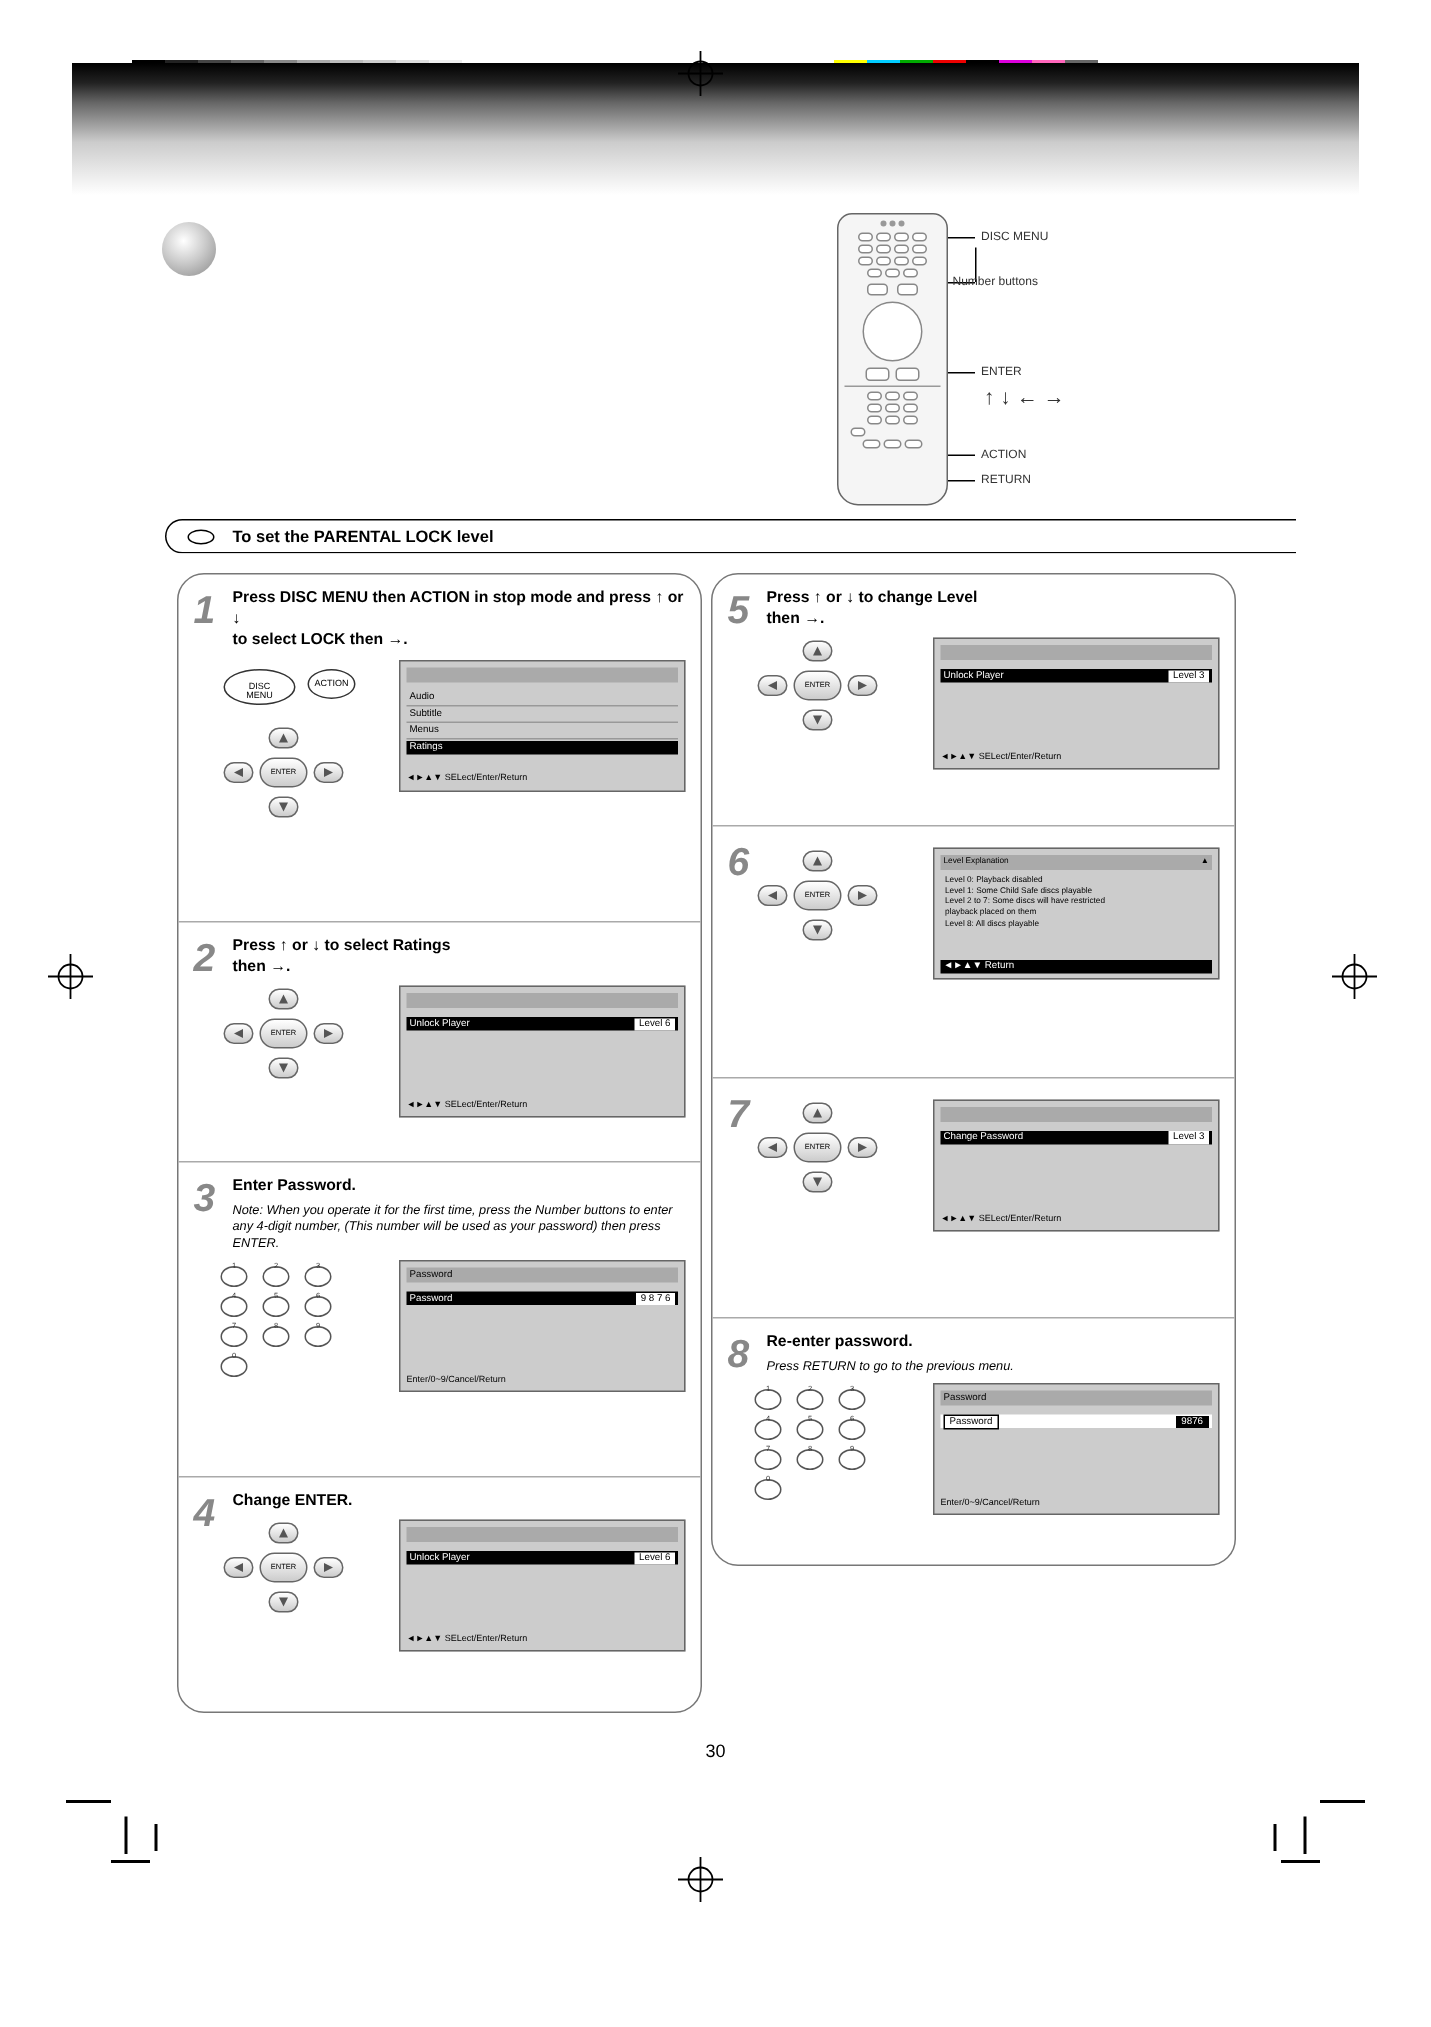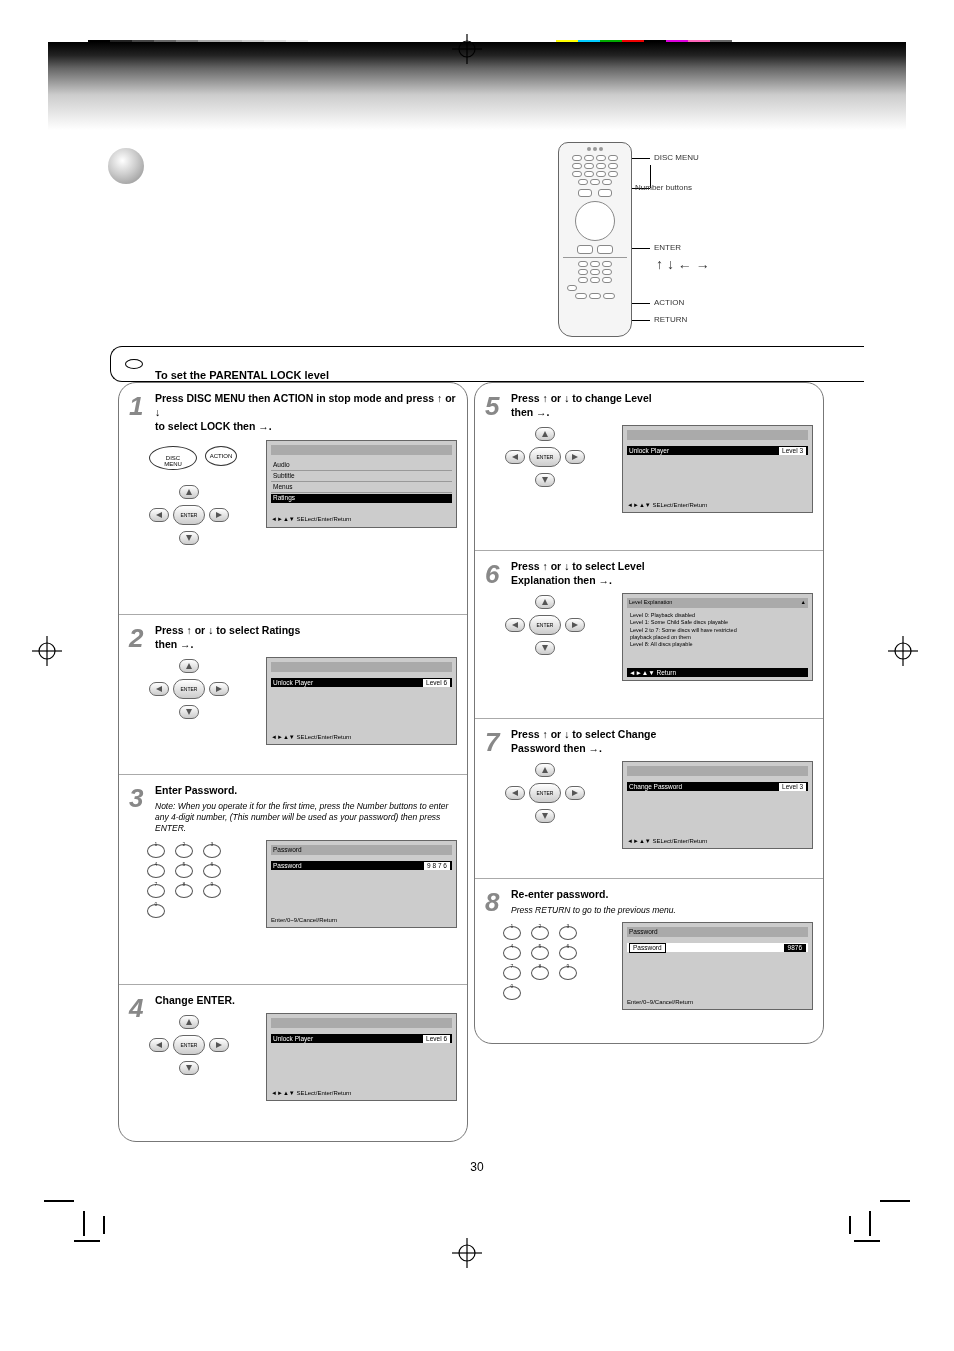--- a/index.html
+++ b/index.html
@@ -122,26 +122,26 @@
     color: #333;
     white-space: nowrap;
     text-align: right;
   }
 
   .pill-heading {
     position: absolute;
     top: 346px;
     left: 110px;
     right: 90px;
-    height: 36px;
+    height: 23px;
     border: 1px solid #000;
     border-radius: 12px 0 0 12px;
     border-right: none;
     display: flex;
-    align-items: flex-end;
+    align-items: center;
     padding-left: 44px;
   }
   .pill-heading::before {
     content: '';
     position: absolute;
     left: 14px;
     top: 50%;
     transform: translateY(-50%);
     width: 16px;
     height: 8px;
@@ -718,24 +718,20 @@
             <span>Unlock Player</span>
             <span class="val">Level 3</span>
           </div>
         <div class="footer">◄►▲▼         SELect/Enter/Return</div>
       </div>
     </div>
   </div>
 
   <div class="step" style="height:168px">
     <div class="step-num">6</div>
-    <div class="step-text">
-      Press <span class="arrow">↑</span> or <span class="arrow">↓</span> to select Level<br>
-      Explanation then <span class="arrow">→</span>.
-    </div>
     <div class="step-body">
       <div class="step-icons">
         <div class="dpad">
           <div class="cap up">
               <svg viewBox="0 0 10 10">
                 <path d="M5 2 L8 8 L2 8 Z" fill="#555"></path>
               </svg>
             </div>
           <div class="cap down">
               <svg viewBox="0 0 10 10">
@@ -767,24 +763,20 @@
 Level 8:  All discs playable</div>
         <div class="row sel" style="position:absolute;left:4px;right:4px;bottom:3px">
             <span>◄►▲▼         Return</span>
           </div>
       </div>
     </div>
   </div>
 
   <div class="step" style="height:160px">
     <div class="step-num">7</div>
-    <div class="step-text">
-      Press <span class="arrow">↑</span> or <span class="arrow">↓</span> to select Change<br>
-      Password then <span class="arrow">→</span>.
-    </div>
     <div class="step-body">
       <div class="step-icons">
         <div class="dpad">
           <div class="cap up">
               <svg viewBox="0 0 10 10">
                 <path d="M5 2 L8 8 L2 8 Z" fill="#555"></path>
               </svg>
             </div>
           <div class="cap down">
               <svg viewBox="0 0 10 10">

